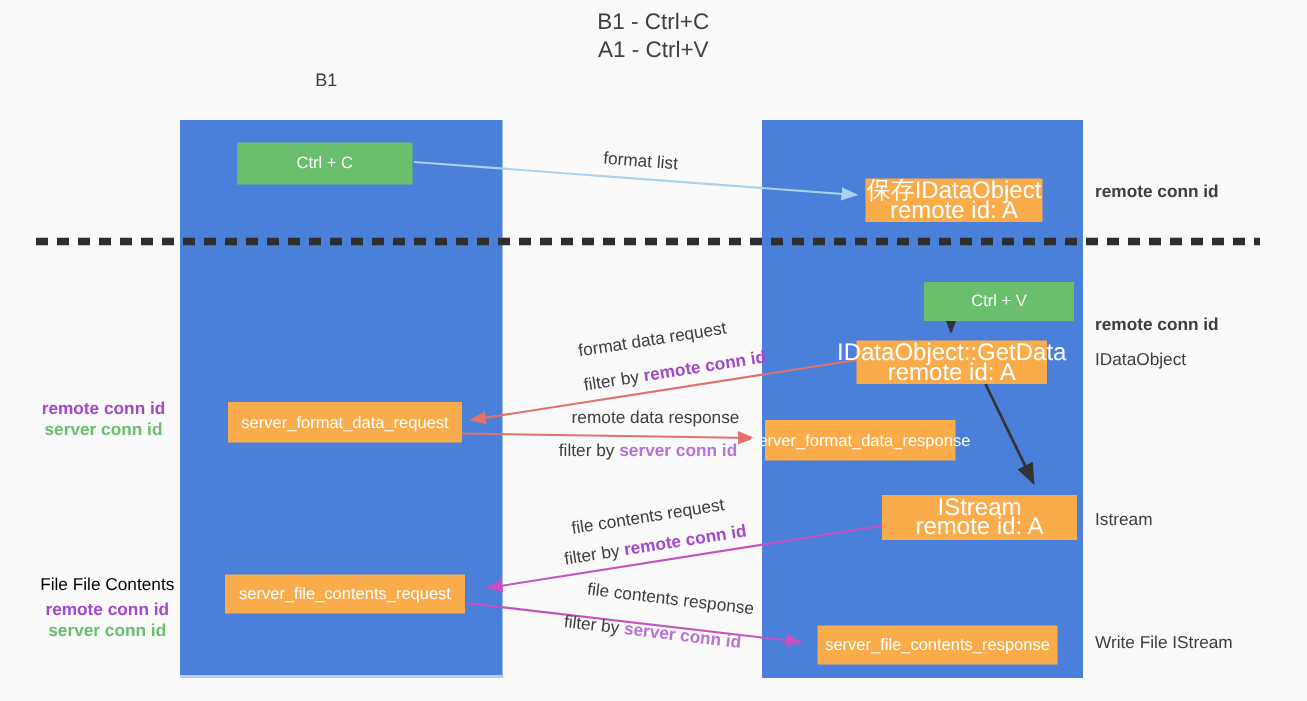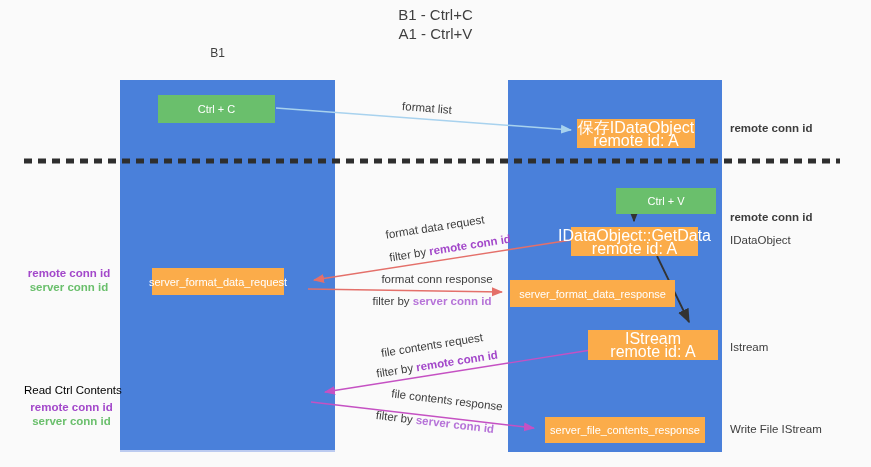--- a/index.html
+++ b/index.html
@@ -92,47 +92,50 @@
 
   <div class="box green" style="left:576px;top:188px;width:100px;height:26px;margin-left:40px;">
     <div>Ctrl + V</div>
   </div>
 
   <div class="box orange" style="left:571px;top:227px;width:127px;height:29px;align-items:center;">
     <div class="l2">IDataObject::GetData</div>
     <div class="l2">remote id: A</div>
   </div>
 
-  <div class="box orange" style="left:152px;top:268px;width:132px;height:27px;">
+  <div class="box orange" style="left:152px;top:268px;width:156px;height:27px;">
     <div>server_format_data_request</div>
   </div>
 
-  <div class="box orange" style="left:510px;top:280px;width:165px;height:27px;">
+  <div class="box orange" style="left:510px;top:280px;width:127px;height:27px;">
     <div>server_format_data_response</div>
   </div>
 
   <div class="box orange" style="left:588px;top:330px;width:130px;height:30px;">
     <div class="l2">IStream</div>
     <div class="l2">remote id: A</div>
   </div>
 
+  <div class="box orange" style="left:150px;top:383px;width:160px;height:26px;">
+    <div>server_file_contents_request</div>
+  </div>
 
   <div class="box orange" style="left:545px;top:417px;width:160px;height:26px;">
     <div>server_file_contents_response</div>
   </div>
 
   <div class="lbl r-4" style="left:377px;top:102px;width:100px;">format list</div>
 
   <div class="lbl r-m9" style="left:365px;top:221px;width:140px;">format data request</div>
   <div class="lbl r-m9" style="left:375px;top:242px;width:150px;">
     <span>filter by</span>
     <span class="purple">remote conn id</span>
   </div>
 
-  <div class="lbl" style="left:367px;top:273px;width:140px;">format conn response</div>
+  <div class="lbl" style="left:367px;top:273px;width:140px;">remote data response</div>
   <div class="lbl" style="left:357px;top:295px;width:150px;">
     <span>filter by</span>
     <span class="purple2">server conn id</span>
   </div>
 
   <div class="lbl r-m9" style="left:362px;top:339px;width:140px;">file contents request</div>
   <div class="lbl r-m9" style="left:362px;top:358px;width:150px;">
     <span>filter by</span>
     <span class="purple">remote conn id</span>
   </div>
@@ -147,18 +150,18 @@
   <div class="side side-right purple" style="top:211px;">remote conn id</div>
   <div class="side side-right" style="top:234px;">IDataObject</div>
   <div class="side side-right" style="top:341px;">Istream</div>
   <div class="side side-right" style="top:423px;">Write File IStream</div>
 
   <div class="stack" style="left:24px;top:266px;width:90px;">
     <div class="purple">remote conn id</div>
     <div class="greenlbl">server conn id</div>
   </div>
   <div class="stack" style="left:24px;top:383px;width:95px;">
-    <div>Read Ctrl Contents</div>
+    <div>File File Contents</div>
     <div class="purple" style="margin-top:3px;">remote conn id</div>
     <div class="greenlbl">server conn id</div>
   </div>
 
 </div>
 
 </body></html>

